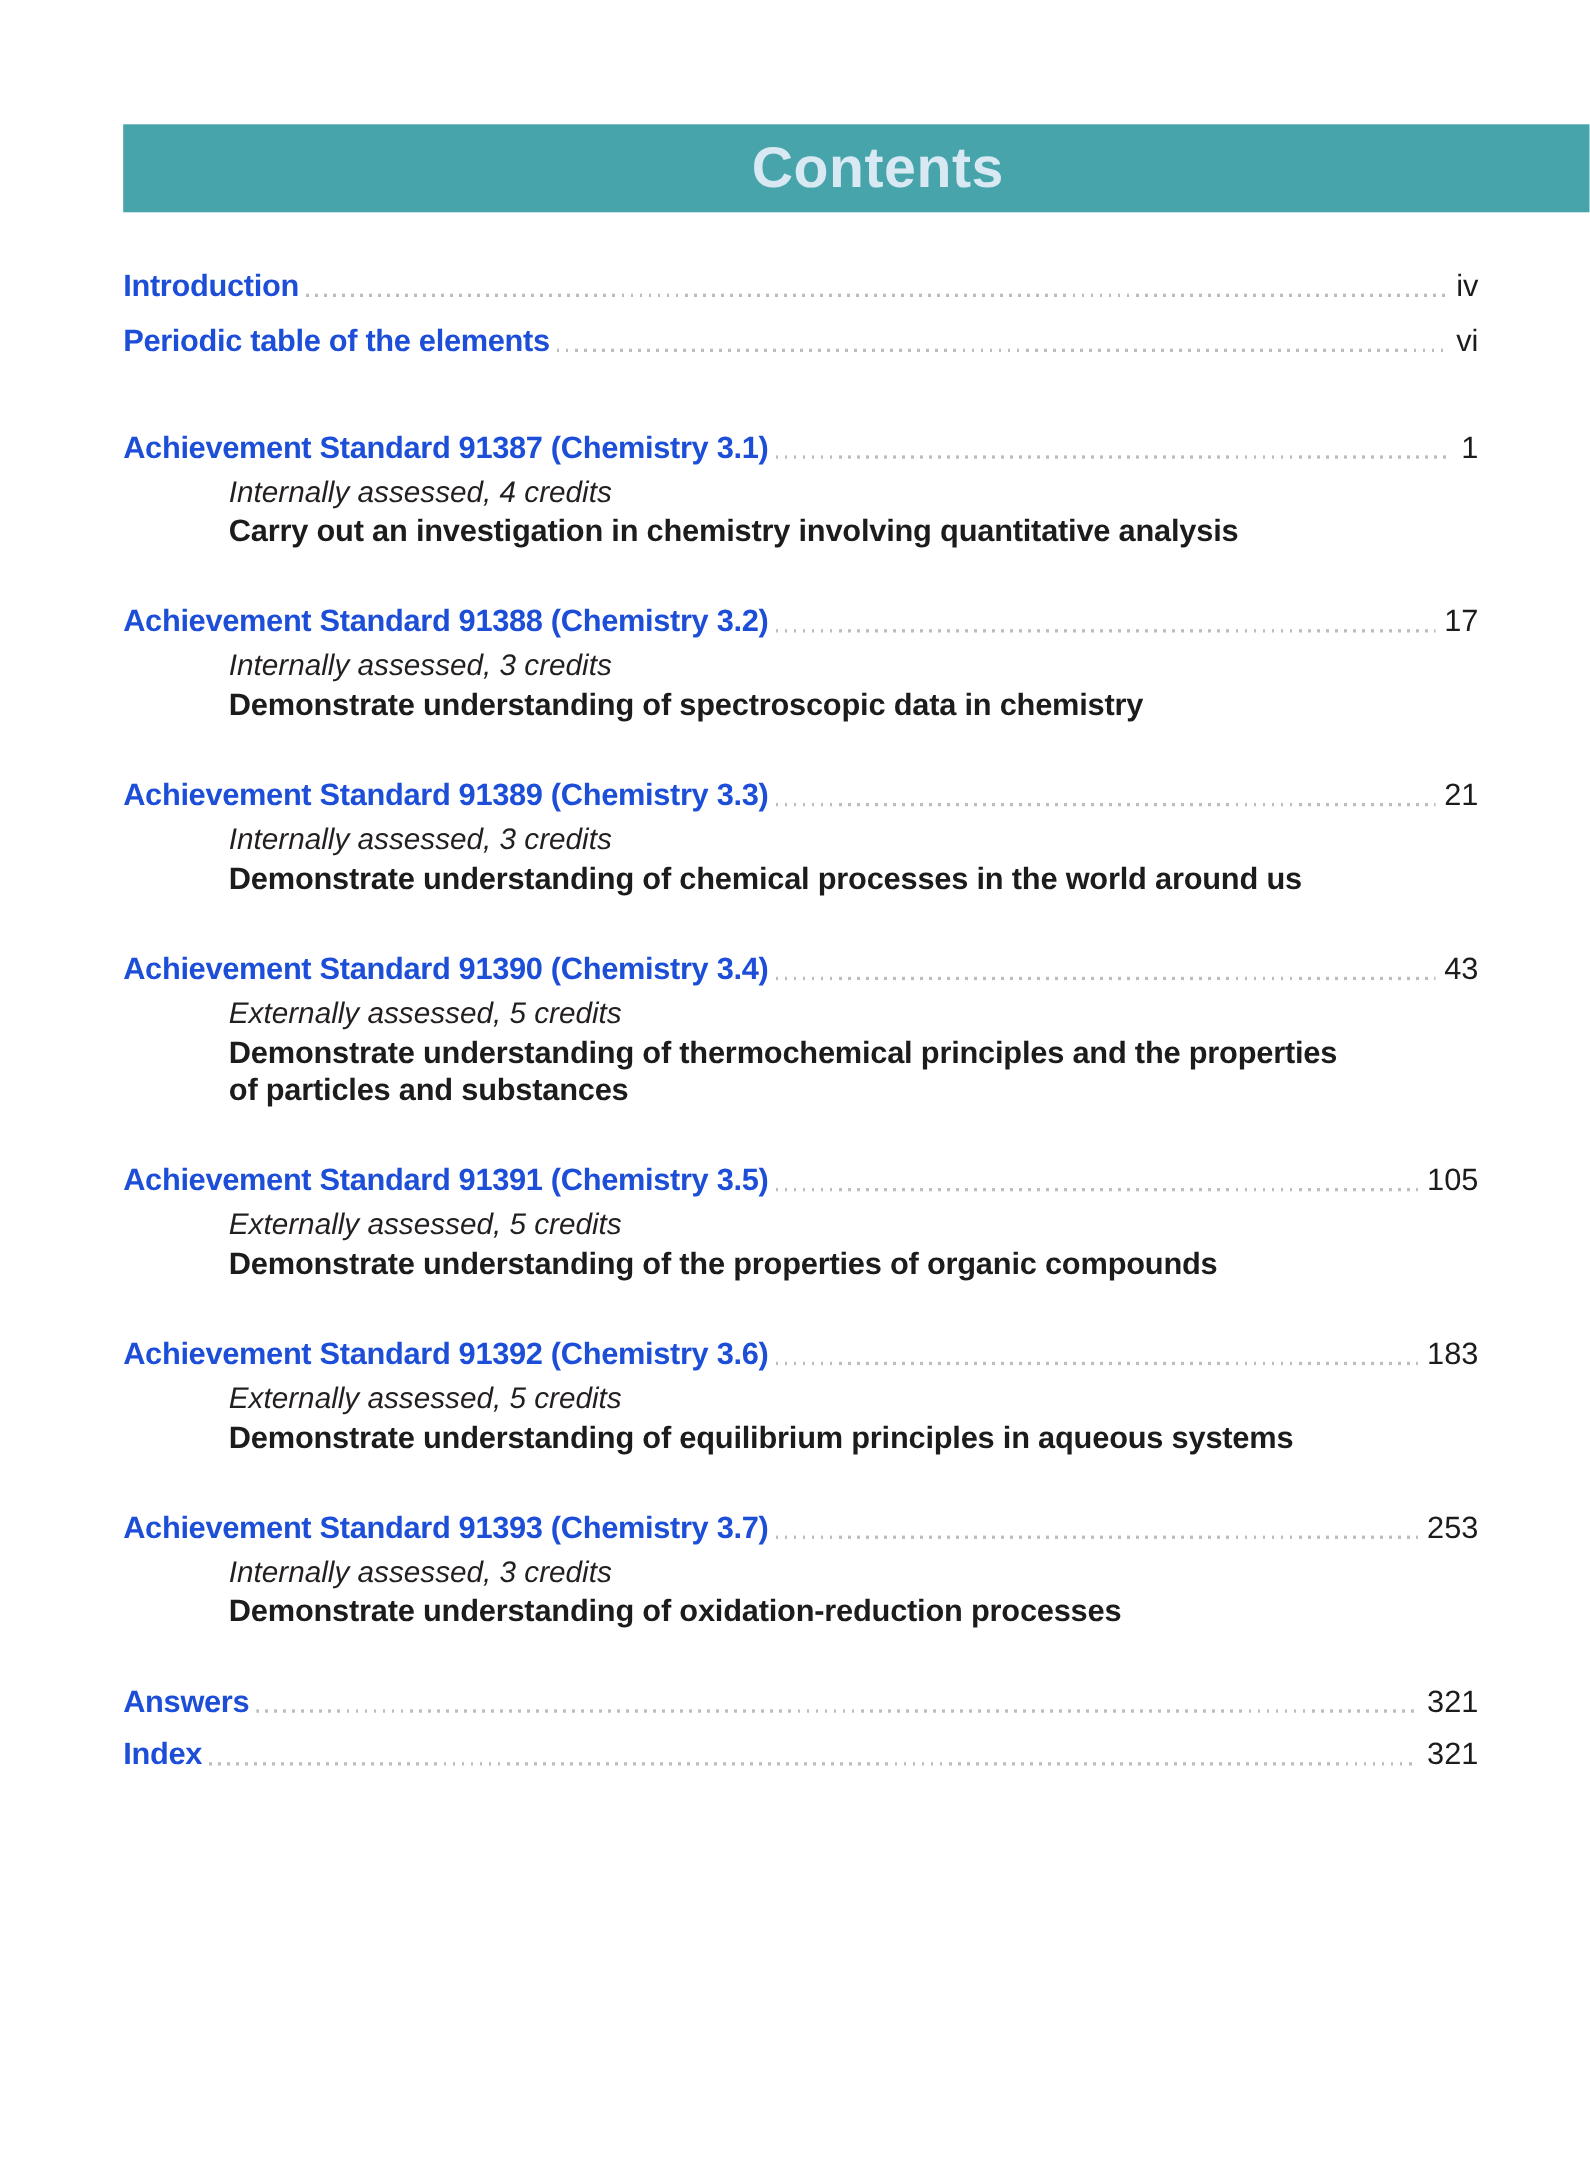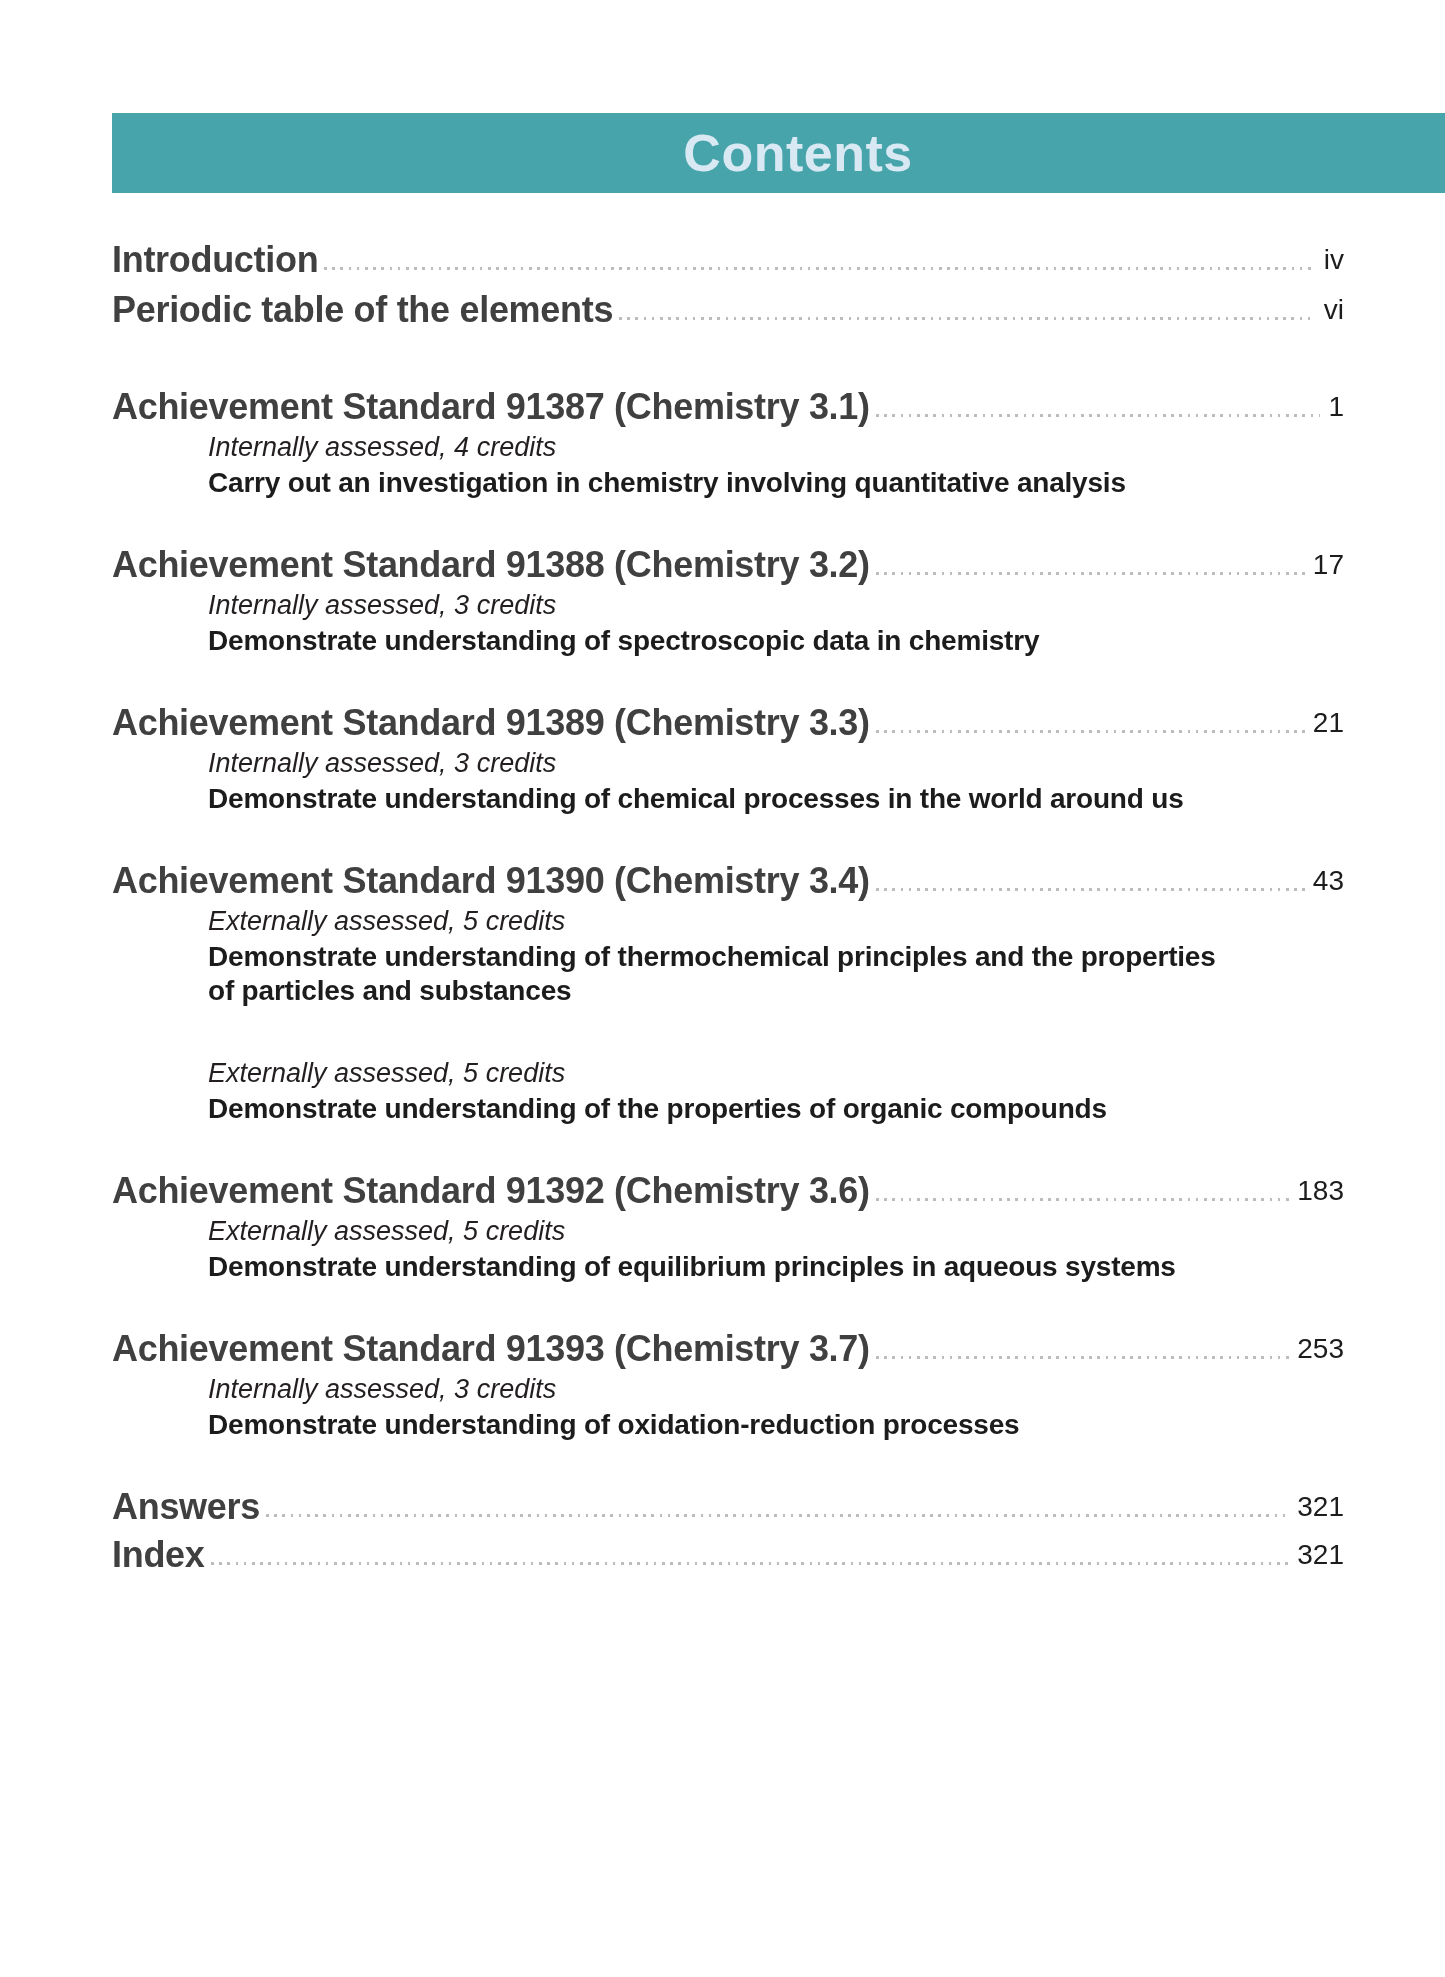--- a/index.html
+++ b/index.html
@@ -34,22 +34,22 @@
   .toc {
     width: 1232px;
   }
   .toc-row {
     display: flex;
     height: 30px;
     line-height: 30px;
   }
   .row-label {
     font-weight: bold;
-    color: #404040;
-    font-size: 36px;
+    color: #1d4ed8;
+    font-size: 28px;
     letter-spacing: -0.3px;
     white-space: nowrap;
   }
   .leader {
     flex: 1;
     position: relative;
     margin: 0 8px 0 6px;
     min-width: 30px;
   }
   .leader::after {
@@ -164,20 +164,25 @@
         <div class="toc-row">
           <span class="row-label">Achievement Standard 91390 (Chemistry 3.4)</span>
           <span class="leader"></span>
           <span class="page-num">43</span>
         </div>
         <div class="entry-sub">Externally assessed, 5 credits</div>
         <div class="entry-desc">Demonstrate understanding of thermochemical principles and the properties of particles and substances</div>
       </div>
 
       <div class="entry">
+        <div class="toc-row">
+          <span class="row-label">Achievement Standard 91391 (Chemistry 3.5)</span>
+          <span class="leader"></span>
+          <span class="page-num">105</span>
+        </div>
         <div class="entry-sub">Externally assessed, 5 credits</div>
         <div class="entry-desc">Demonstrate understanding of the properties of organic compounds</div>
       </div>
 
       <div class="entry">
         <div class="toc-row">
           <span class="row-label">Achievement Standard 91392 (Chemistry 3.6)</span>
           <span class="leader"></span>
           <span class="page-num">183</span>
         </div>

